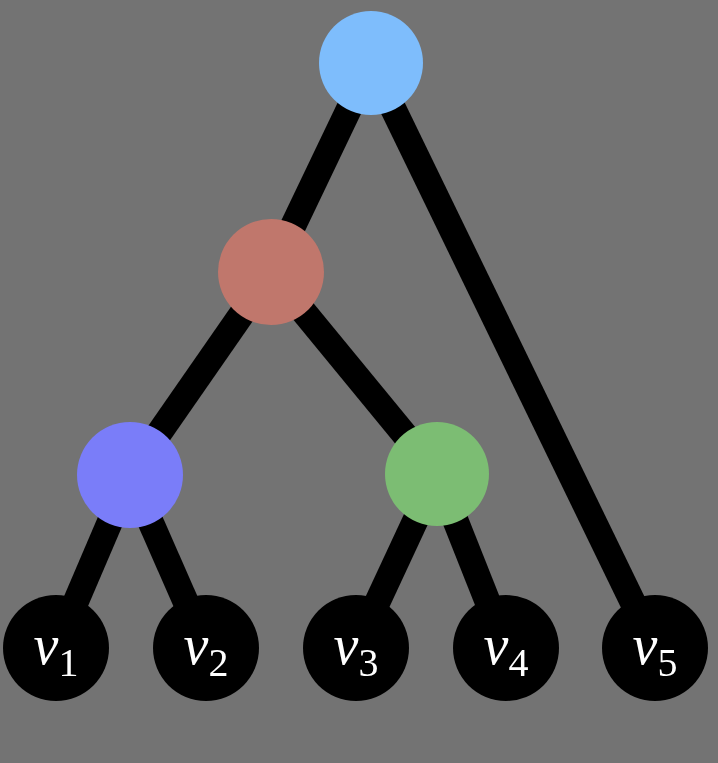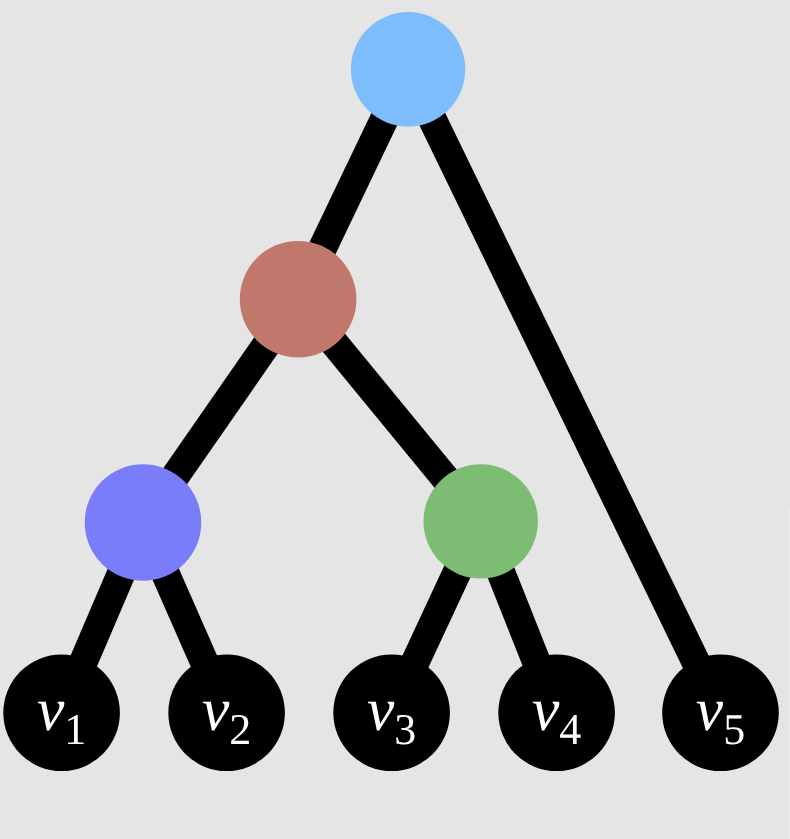--- a/index.html
+++ b/index.html
@@ -4,21 +4,21 @@
 <style>
   html, body {
     margin: 0;
     padding: 0;
     background: #ffffff;
   }
   .stage {
     position: relative;
     width: 718px;
     height: 763px;
-    background: #e5e5e5;
+    background: #737373;
     overflow: hidden;
     text-decoration: underline;
   }
   svg {
     display: block;
     width: 718px;
     height: 763px;
   }
   .node-label {
     font-family: "Liberation Serif", serif;

